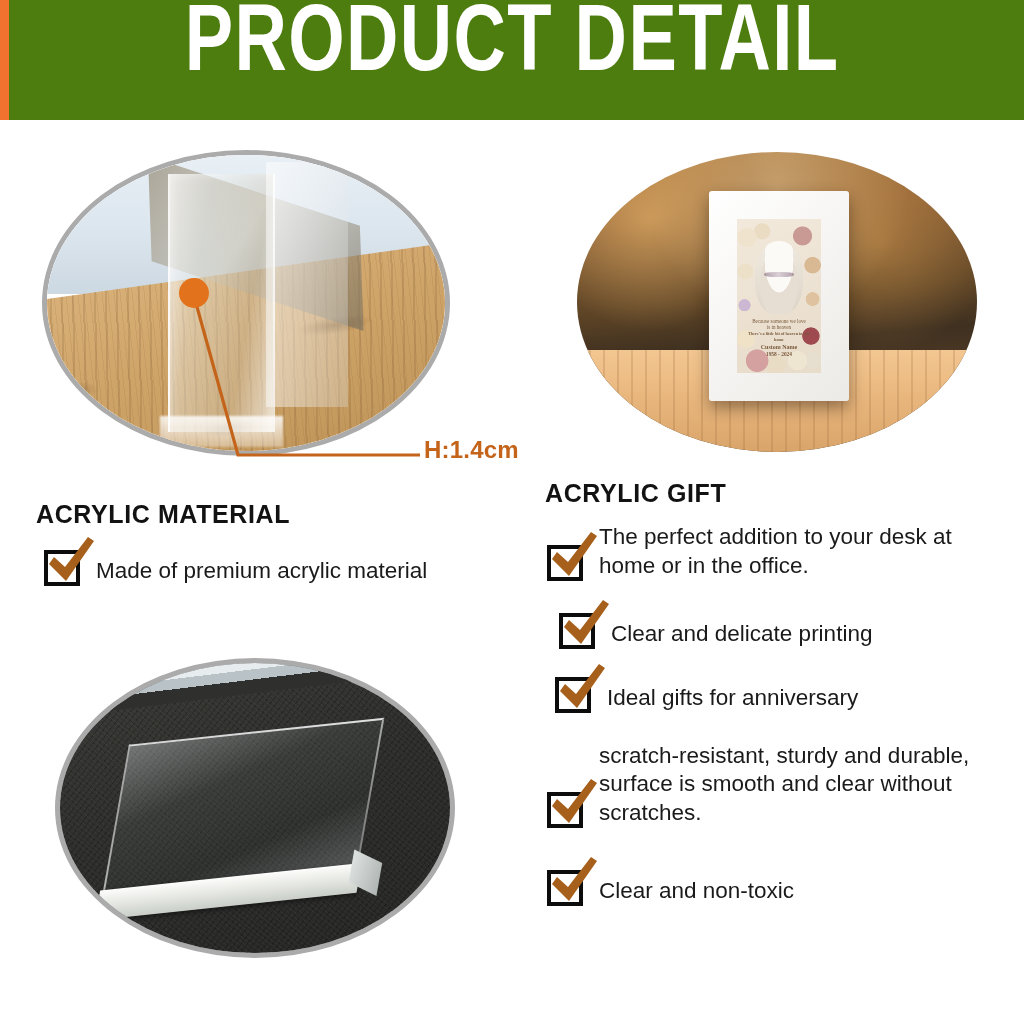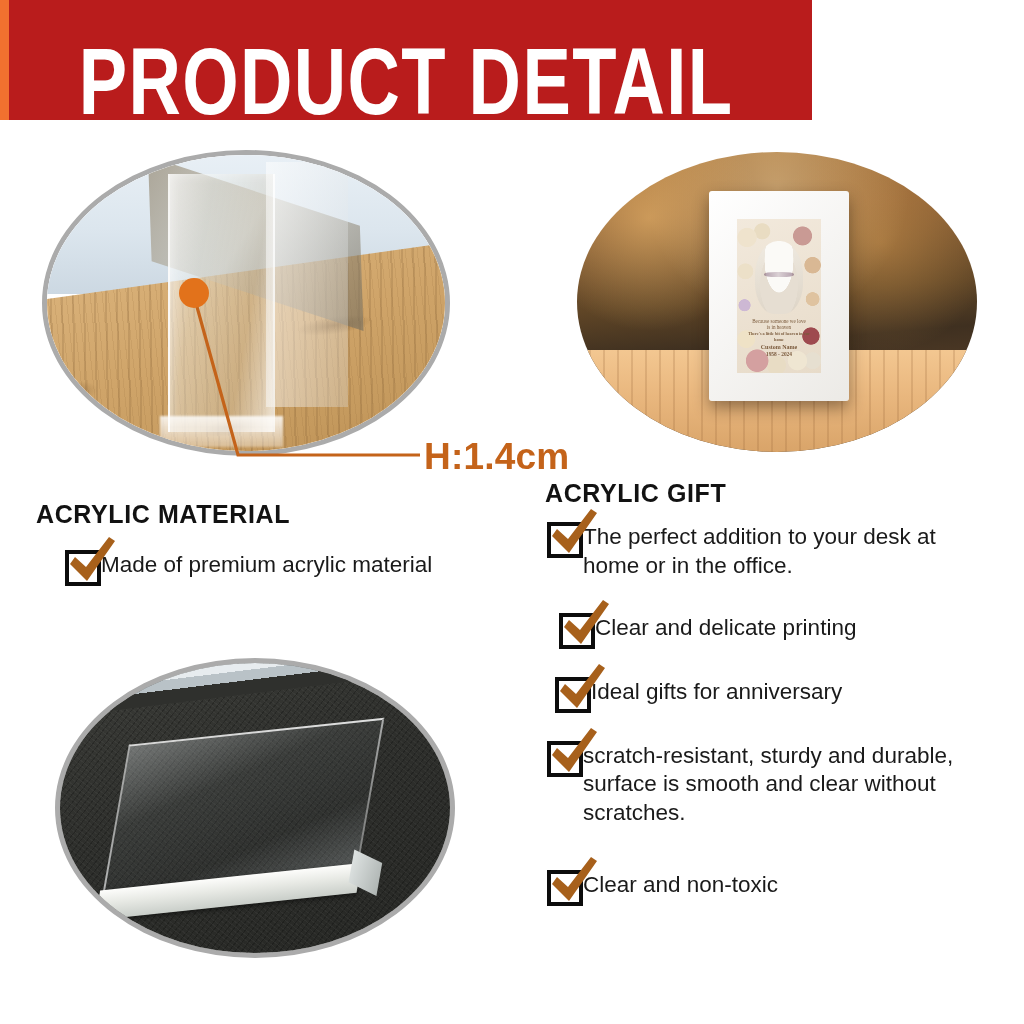--- a/index.html
+++ b/index.html
@@ -12,23 +12,23 @@
   }
   #page {
     position: relative;
     width: 1024px; height: 1024px;
     background: #fff;
   }
 
   
   .banner {
     position: absolute; left: 0; top: 0;
-    width: 812px; height: 120px;
-    background: #b91c1c;
-    display: flex; align-items: flex-end; justify-content: center;
+    width: 1024px; height: 120px;
+    background: #4d7c0f;
+    display: flex; align-items: flex-start; justify-content: center;
   }
   .banner::before{
     content:""; position:absolute; left:0; top:0; width:9px; height:100%;
     background:#F1712F;
   }
   .banner-title {
     font-family: "Liberation Sans", sans-serif;
     font-weight: bold;
     font-size: 78px;
     line-height: 1;
@@ -195,57 +195,57 @@
     position:absolute; right:-9%; bottom:-16%; width:12%; height:22%;
     background: linear-gradient(100deg,#dfe4e3,#aeb4b2);
     transform: skewY(28deg);
   }
 
   
   #callout { position:absolute; left:0; top:0; width:1024px; height:1024px; pointer-events:none; }
   .callout-label{
     position:absolute; left:424px; top:436px;
     font-family:"Liberation Sans", sans-serif;
-    font-weight:bold; font-size:37px; letter-spacing:.2px;
+    font-weight:bold; font-size:24px; letter-spacing:.2px;
     color:#C4631A;
     white-space:nowrap;
   }
 
   
   .section-heading{
     position:absolute;
     font-family:"Liberation Sans", sans-serif;
     font-weight:bold; font-size:25px;
     letter-spacing:.6px;
     color:#121212;
     white-space:nowrap;
   }
   #heading-acrylic{ left:36px; top:500px;text-align:center; }
   #heading-gift{ left:545px; top:479px; }
 
   .feature{
     position:absolute;
-    display:flex; align-items:flex-start; 
+    display:flex; align-items:flex-end; gap:16px;
   }
   .chk{
     position:relative; flex:0 0 auto;
     width:36px; height:36px;
     border:4px solid #0c0c0c;
     background:#ffffff;
     margin-top:2px;
   }
   .chk svg{ position:absolute; left:-4px; top:-17px; width:52px; height:52px; overflow:visible; }
   .feature-text{
     font-family:"Liberation Sans", sans-serif;
     font-size:22.5px;
     line-height:1.28;
     color:#1a1a1a;
     padding-top:3px;
   }
-  #feat-acrylic{ left:44px; top:548px; width:470px;margin-left:21px; }
+  #feat-acrylic{ left:44px; top:548px; width:470px; }
   #gift-list{ position:absolute; left:547px; top:520px; width:445px; }
   #gift-list .feature{ position:relative; left:0; top:0; margin-bottom:22px; }
   #gift-list .feature:nth-child(1){ margin-bottom:30px; }
   #gift-list .feature:nth-child(2){ margin-bottom:26px;padding-left:12px; }
   #gift-list .feature:nth-child(3){ margin-bottom:26px;padding-left:8px; }
   #gift-list .feature:nth-child(4){ margin-bottom:40px; }
 </style>
 </head>
 <body>
 

